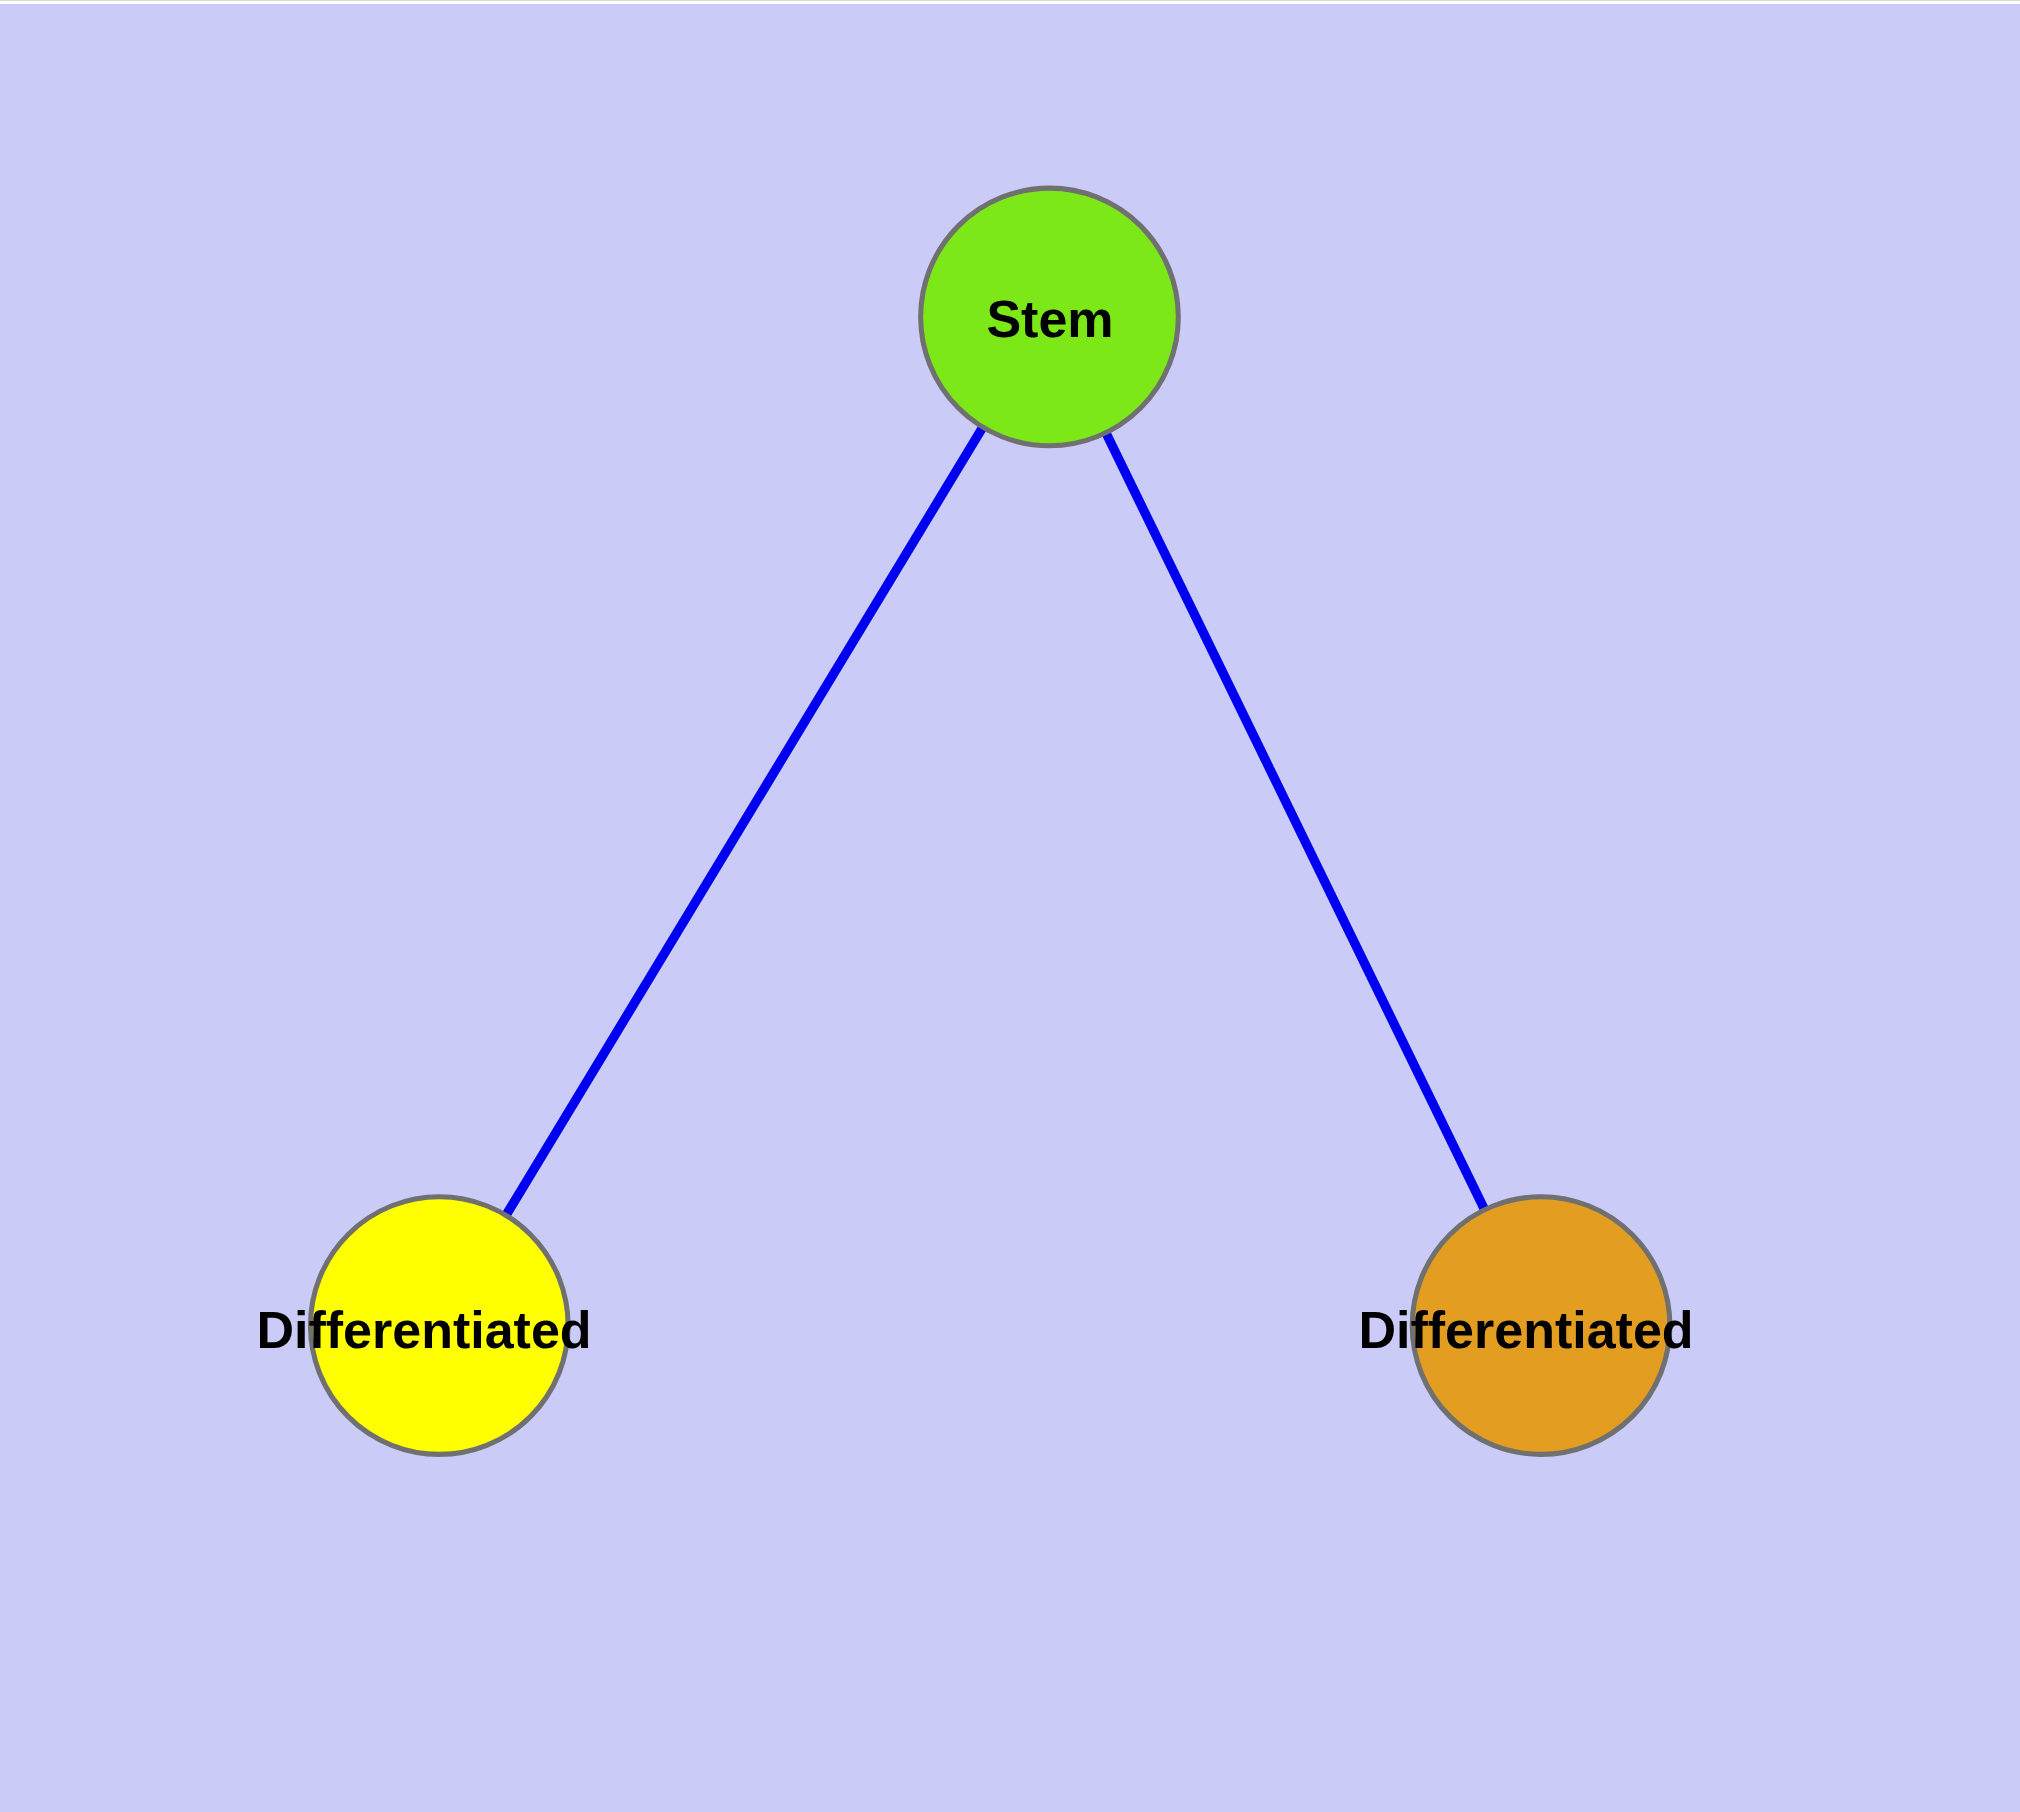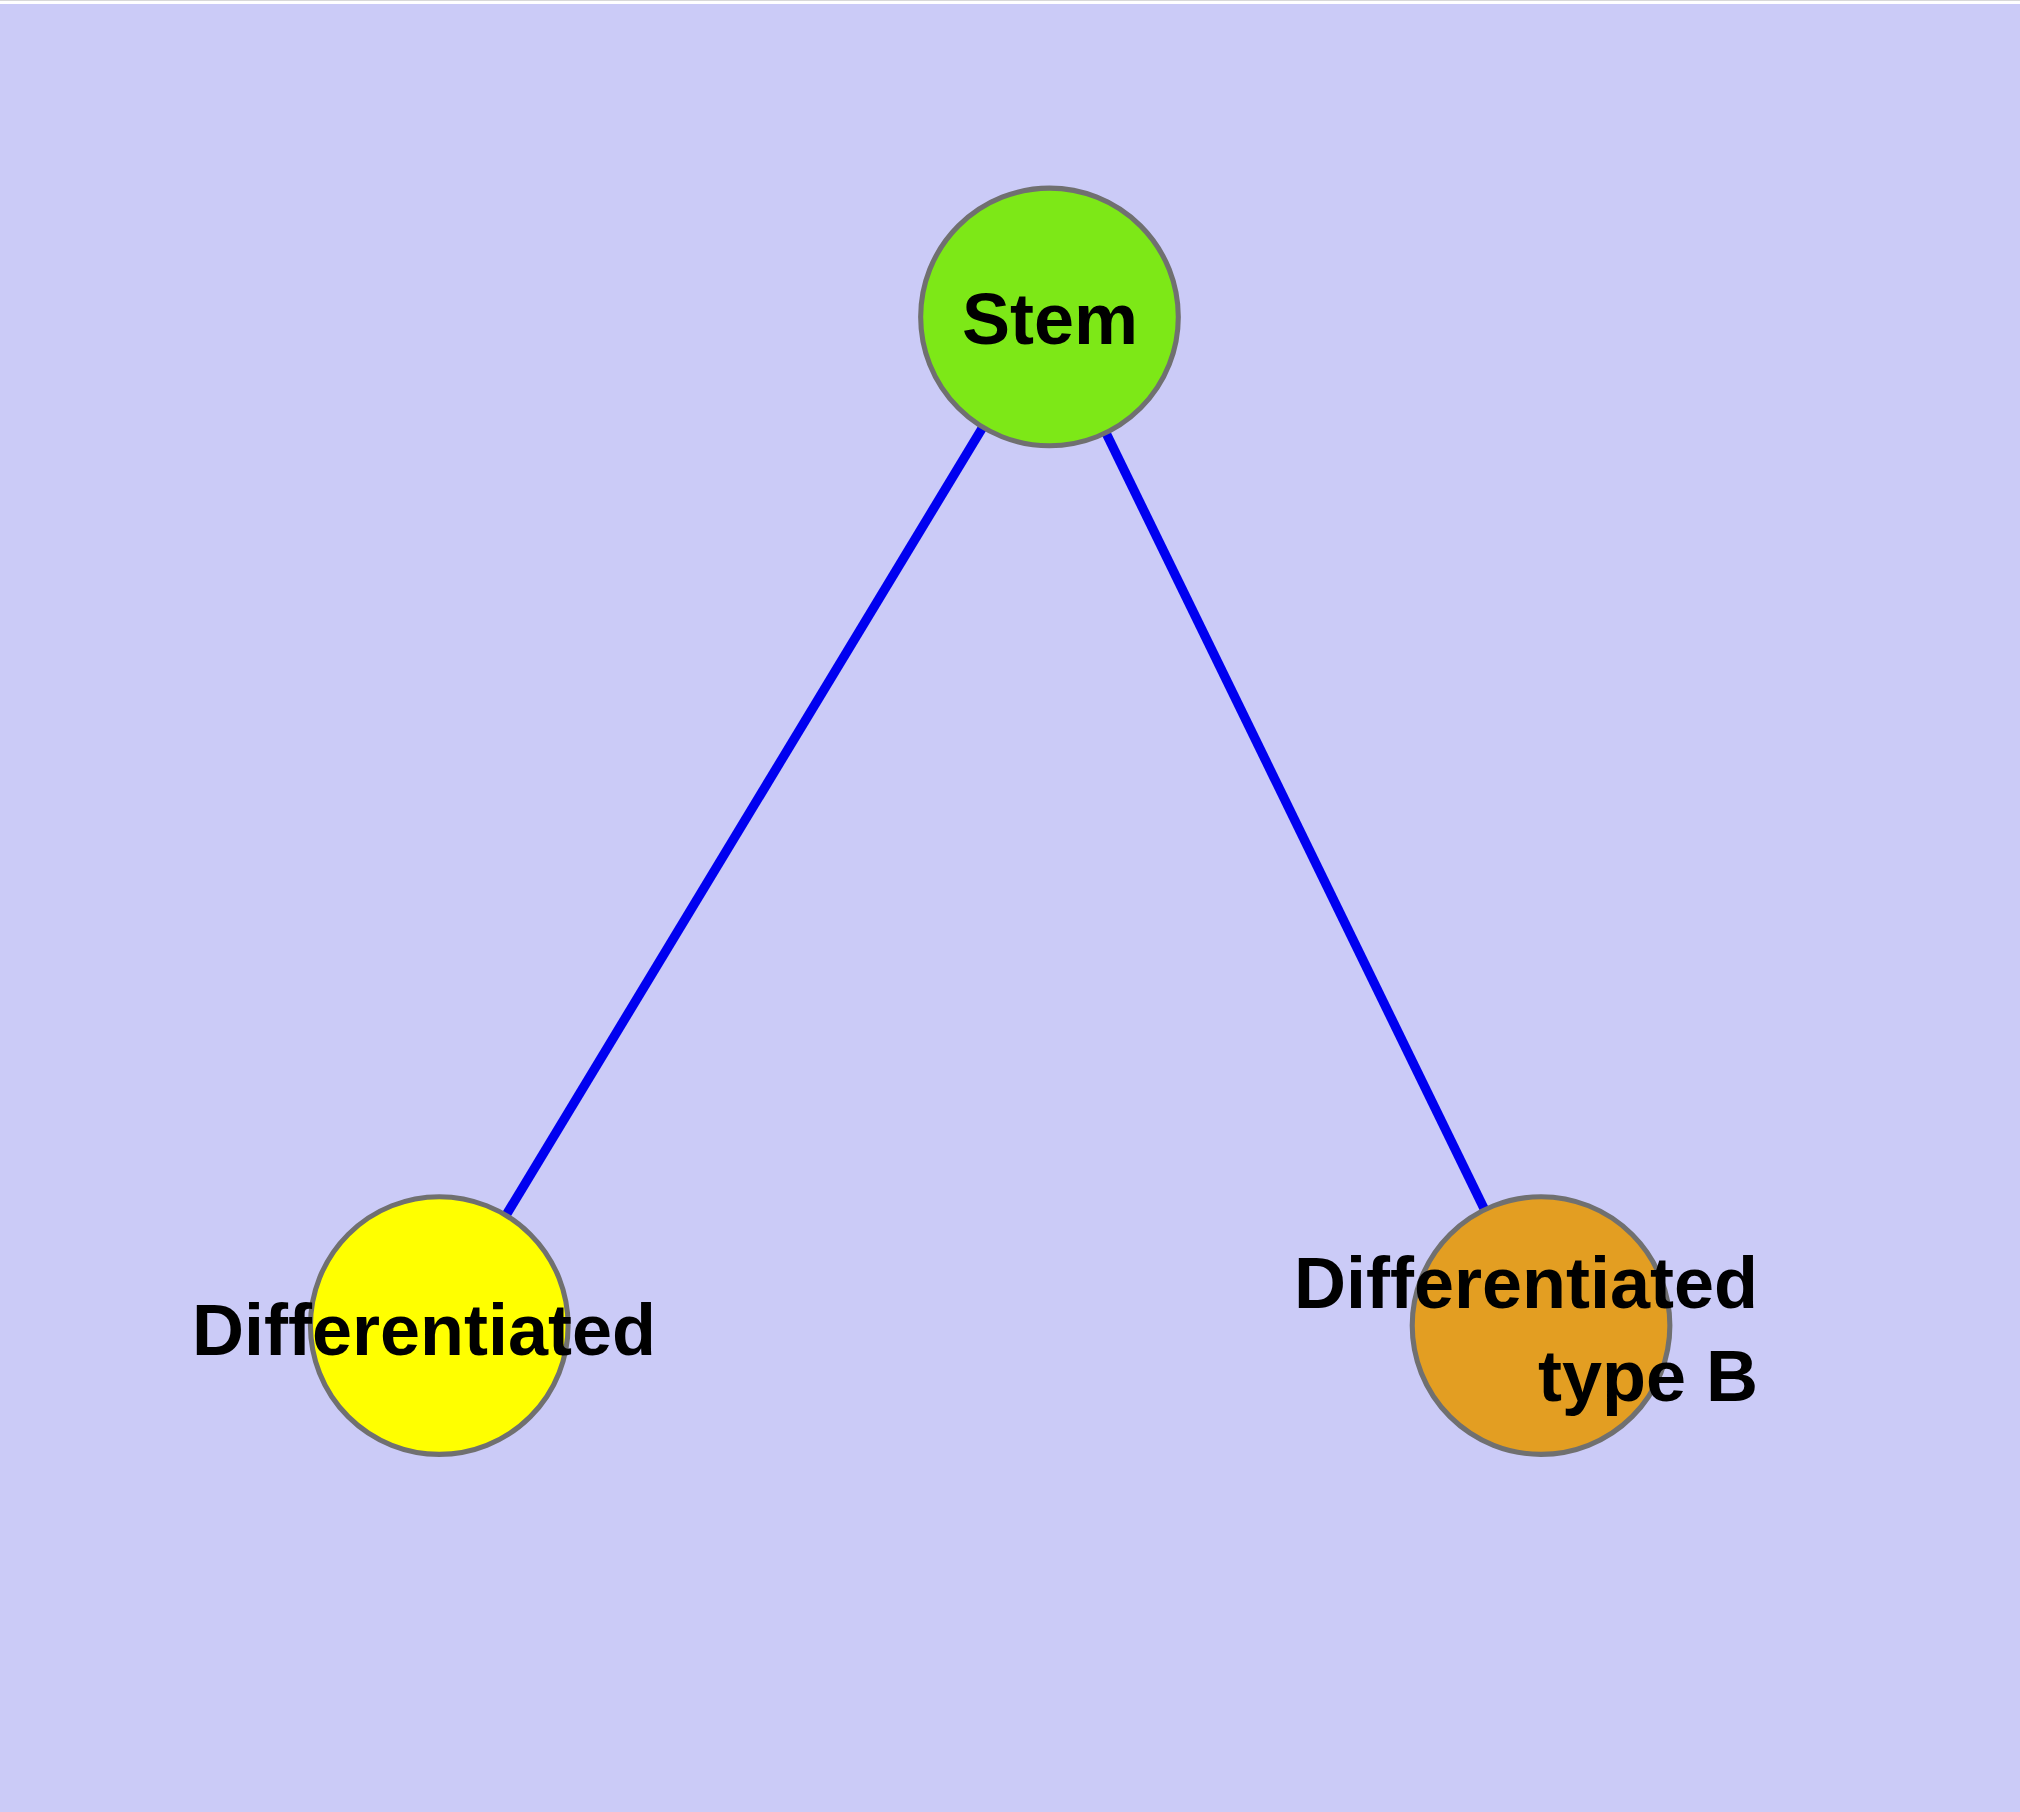--- a/index.html
+++ b/index.html
@@ -35,23 +35,23 @@
   }
   .graph-svg circle {
     stroke: #707070;
     stroke-width: 6;
   }
   .node-label {
     position: absolute;
     transform: translate(-50%, -50%);
     color: #000000;
     font-weight: bold;
-    font-size: 72px;
+    font-size: 52px;
     line-height: 93px;
-    text-align: right;
+    text-align: left;
     white-space: nowrap;
   }
   .label-stem   { left: 1050px; top: 319px; }
   .label-type-a { left: 424px;  top: 1330px; }
   .label-type-b { left: 1526px; top: 1330px; }
 </style>
 </head>
 <body>
 
 <div class="stage">
@@ -69,17 +69,16 @@
   </svg>
 
   <div class="node-label label-stem">Stem</div>
 
   <div class="node-label label-type-a">
     <div>Differentiated</div>
   </div>
 
   <div class="node-label label-type-b">
     <div>Differentiated</div>
-    <div>type B</div>
   </div>
 
 </div>
 
 
 </body></html>

